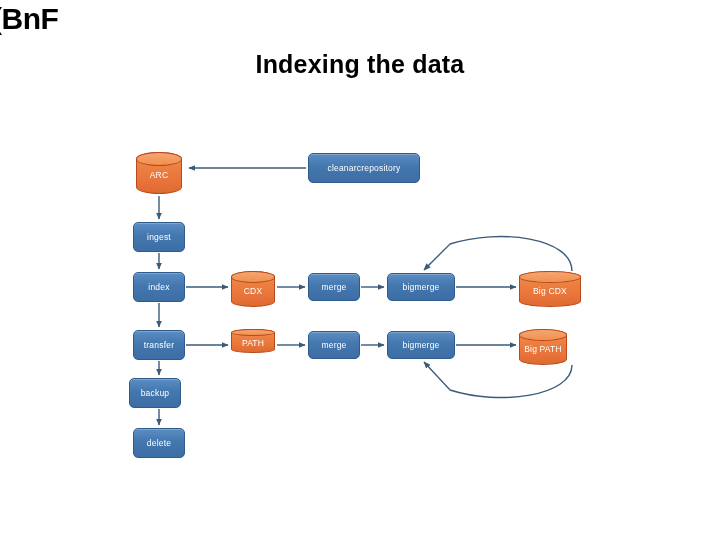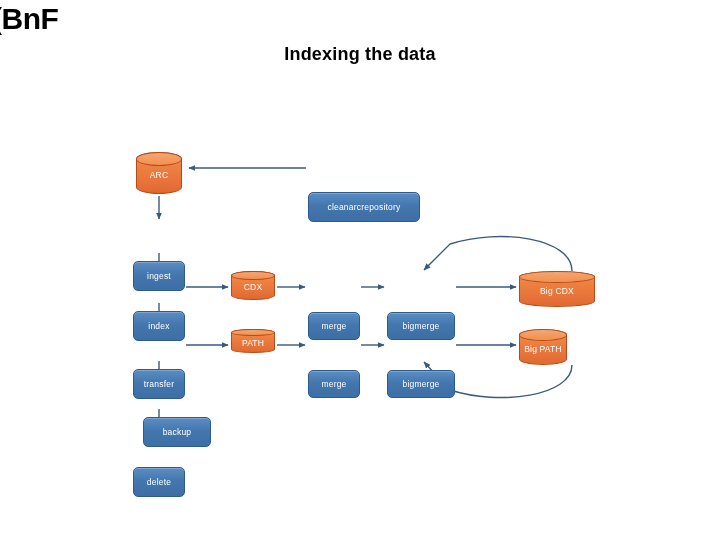--- a/index.html
+++ b/index.html
@@ -31,24 +31,24 @@
     font-size: 30px;
     font-weight: 600;
     color: #000000;
     letter-spacing: -0.5px;
     white-space: nowrap;
   }
 
   .slide-title {
     position: absolute;
     left: 0;
-    top: 44px;
+    top: 50px;
     width: 720px;
     text-align: center;
-    font-size: 18px;
+    font-size: 25px;
     font-weight: 600;
     color: #000000;
     letter-spacing: 0.2px;
   }
 
   
   #diagram {
     position: absolute;
     left: 0;
     top: 0;
@@ -76,21 +76,20 @@
     text-align: center;
     line-height: 1;
   }
 
   
   .box {
     border-radius: 5px;
     border: 1px solid #2e5c8a;
     background: linear-gradient(to bottom, #5b8dc4 0%, #4377ae 45%, #3d6ea5 100%);
     box-shadow: inset 0 1px 0 rgba(255,255,255,0.22);
-    margin-top: 39px;
   }
 
   
   .cyl {
     border: 1px solid #b84a1a;
     background: linear-gradient(to bottom, #f09055 0%, #ec7e3f 40%, #e8743b 70%, #df6a30 100%);
     border-radius: 50% / 16%;
     box-shadow: inset 0 1px 0 rgba(255,255,255,0.25);
   }
   .cyl::before {
@@ -167,29 +166,29 @@
     </div>
 
     <div class="node box" style="left:133px;top:272px;width:52px;height:30px;">
       <span>index</span>
     </div>
 
     <div class="node box" style="left:133px;top:330px;width:52px;height:30px;">
       <span>transfer</span>
     </div>
 
-    <div class="node box" style="left:143px;top:378px;width:68px;height:30px;">
+    <div class="node box" style="left:129px;top:378px;width:52px;height:30px;">
       <span>backup</span>
     </div>
 
     <div class="node box" style="left:133px;top:428px;width:52px;height:30px;">
       <span>delete</span>
     </div>
 
-    <div class="node cyl" style="left:231px;top:271px;width:44px;height:29px;">
+    <div class="node cyl" style="left:231px;top:271px;width:44px;height:36px;">
       <span class="cyl-label">CDX</span>
     </div>
 
     <div class="node cyl" style="left:231px;top:329px;width:44px;height:24px;">
       <span class="cyl-label">PATH</span>
     </div>
 
     <div class="node box" style="left:308px;top:273px;width:52px;height:28px;">
       <span>merge</span>
     </div>
@@ -199,21 +198,21 @@
     </div>
 
     <div class="node box" style="left:387px;top:273px;width:68px;height:28px;">
       <span>bigmerge</span>
     </div>
 
     <div class="node box" style="left:387px;top:331px;width:68px;height:28px;">
       <span>bigmerge</span>
     </div>
 
-    <div class="node cyl" style="left:519px;top:271px;width:76px;height:36px;">
+    <div class="node cyl" style="left:519px;top:271px;width:62px;height:36px;">
       <span class="cyl-label">Big CDX</span>
     </div>
 
     <div class="node cyl" style="left:519px;top:329px;width:48px;height:36px;">
       <span class="cyl-label">Big PATH</span>
     </div>
 
   </div>
 </div>
 

